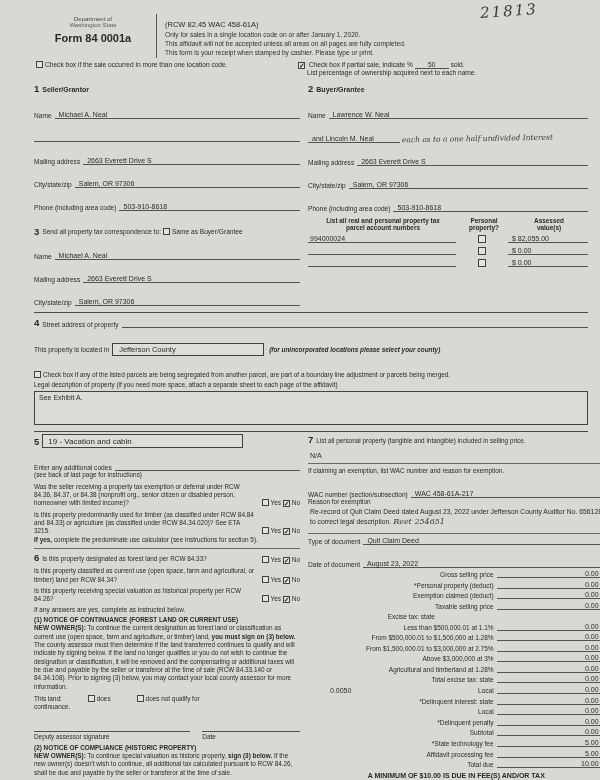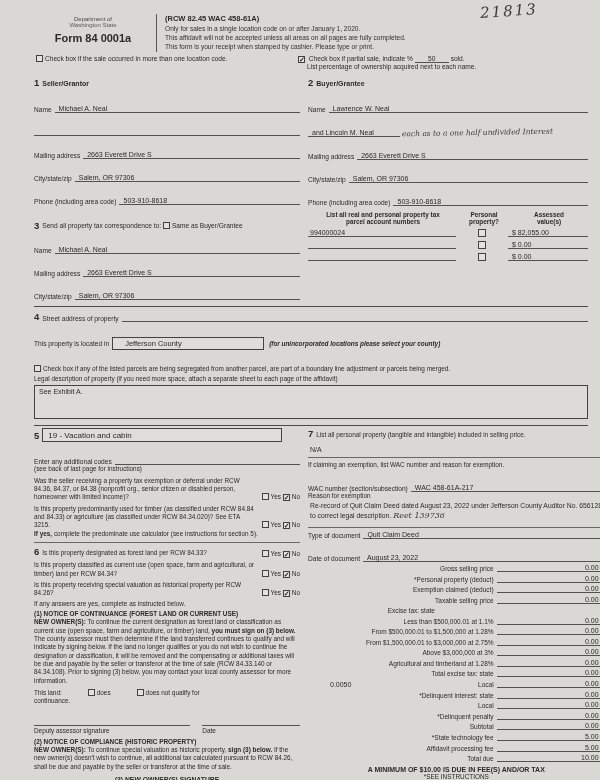--- a/index.html
+++ b/index.html
@@ -16,21 +16,21 @@
   .logo { width:118px; text-align:center; padding-top:6px; }
   .logo .dept { font-size:6px; color:#4a4947; }
   .logo .rev-row { display:flex; align-items:center; justify-content:center; gap:2px; }
   .logo .rev { font-size:15px; font-weight:bold; letter-spacing:-0.5px; }
   .logo .wa { font-size:6px; color:#5a5956; }
   .logo .formno { font-size:11px; font-weight:bold; margin-top:4px;text-align:center; }
   .vline { width:1px; background:#5a5855; align-self:stretch; margin:4px 8px 0 4px; }
   .titleblk { flex:1; padding-top:4px; }
   .title-row { display:flex; align-items:baseline; gap:5px; }
   .title { font-size:17px; font-weight:bold; letter-spacing:-0.3px; }
-  .rcw { font-size:7.5px; font-weight:bold; }
+  .rcw { font-size:7.5px; font-weight:normal;margin-top:6px; }
   .subs { font-size:6.6px; line-height:1.35; margin-top:2px; color:#33322f; }
 
   
   .cb { display:inline-block; width:7px; height:7px; border:1px solid #44423f; font-size:7px; line-height:6px;
         text-align:center; vertical-align:-1px; margin-right:2px; background:#e3e2de; flex:none; }
   .cb span { display:block; font-weight:bold; }
   .cbrow { display:flex; font-size:6.6px; margin:3px 0 2px 2px; }
   .cbrow .left { width:262px; display:flex; }
   .cbrow .right { flex:1; }
   .pct { border-bottom:1px solid #55524e; display:inline-block; width:34px; text-align:center; }
@@ -53,24 +53,24 @@
   .phead .c1 { width:150px; } .phead .c2 { width:52px; } .phead .c3 { flex:1; }
   .prow { display:flex; align-items:flex-end; margin-top:4px; }
   .prow .n { width:148px; border-bottom:1px solid #55524e; font-size:7px; padding-left:2px; min-height:8px; }
   .prow .p { width:52px; text-align:center; } .prow .p .cb { margin:0; width:8px; height:8px; }
   .prow .v { flex:1; border-bottom:1px solid #55524e; font-size:7px; padding-left:4px; min-height:8px; }
 
   .rule { border-top:1px solid #4c4a47; margin:6px 0 4px; }
   .rule-l { border-top:1px solid #6a6865; margin:4px 0 3px; }
 
   
-  .countybox { border:1px solid #44423f; display:inline-block; width:152px; font-size:7.5px; padding:1px 12px; background:#deddd9; }
+  .countybox { border:1px solid #44423f; display:inline-block; width:152px; font-size:7.5px; padding:1px 6px; background:#deddd9; }
   .legalbox { border:1px solid #44423f; min-height:34px; font-size:7px; padding:2px 4px; margin-top:2px; background:#dcdbd7; }
 
-  .codebox { border:1px solid #44423f; display:inline-block; width:240px; font-size:8px; padding:1.5px 5px; background:#deddd9; }
+  .codebox { border:1px solid #44423f; display:inline-block; width:201px; font-size:8px; padding:1.5px 5px; background:#deddd9; }
 
   .qrow { display:flex; align-items:flex-end; margin-top:3px; font-size:6.4px; line-height:1.3; }
   .qrow .qt { flex:1; padding-right:4px; }
   .qrow .qa { white-space:nowrap; flex:none; }
   .small { font-size:6.4px; line-height:1.3; }
   .b { font-weight:bold; }
   .it { font-style:italic; }
 
   
   .taxline { display:flex; align-items:flex-end; margin-top:2.6px; font-size:6.5px; }
@@ -333,21 +333,21 @@
         <div style="font-size:7px;margin:5px 0 4px 2px">N/A</div>
         <div class="rule-l"></div>
         <div class="small">If claiming an exemption, list WAC number and reason for exemption.</div>
         <div class="frow">
               <span class="lb">WAC number (section/subsection)</span>
               <span class="uv">WAC 458-61A-217</span>
             </div>
         <div class="small">Reason for exemption</div>
         <div class="small" style="margin:2px 0 0 2px;font-size:6.8px">
           <span>Re-record of Quit Claim Deed dated August 23, 2022 under Jefferson County Auditor No. 656128 to correct legal description.</span>
-          <span class="hw" style="font-size:8px">Reet 139736</span>
+          <span class="hw" style="font-size:8px">Reet 254651</span>
         </div>
       </div>
 
       <div class="rule-l" style="margin-top:5px"></div>
 
       <div>
         <div class="frow" style="margin-top:1px">
               <span class="lb">Type of document</span>
               <span class="uv">Quit Claim Deed</span>
             </div>

